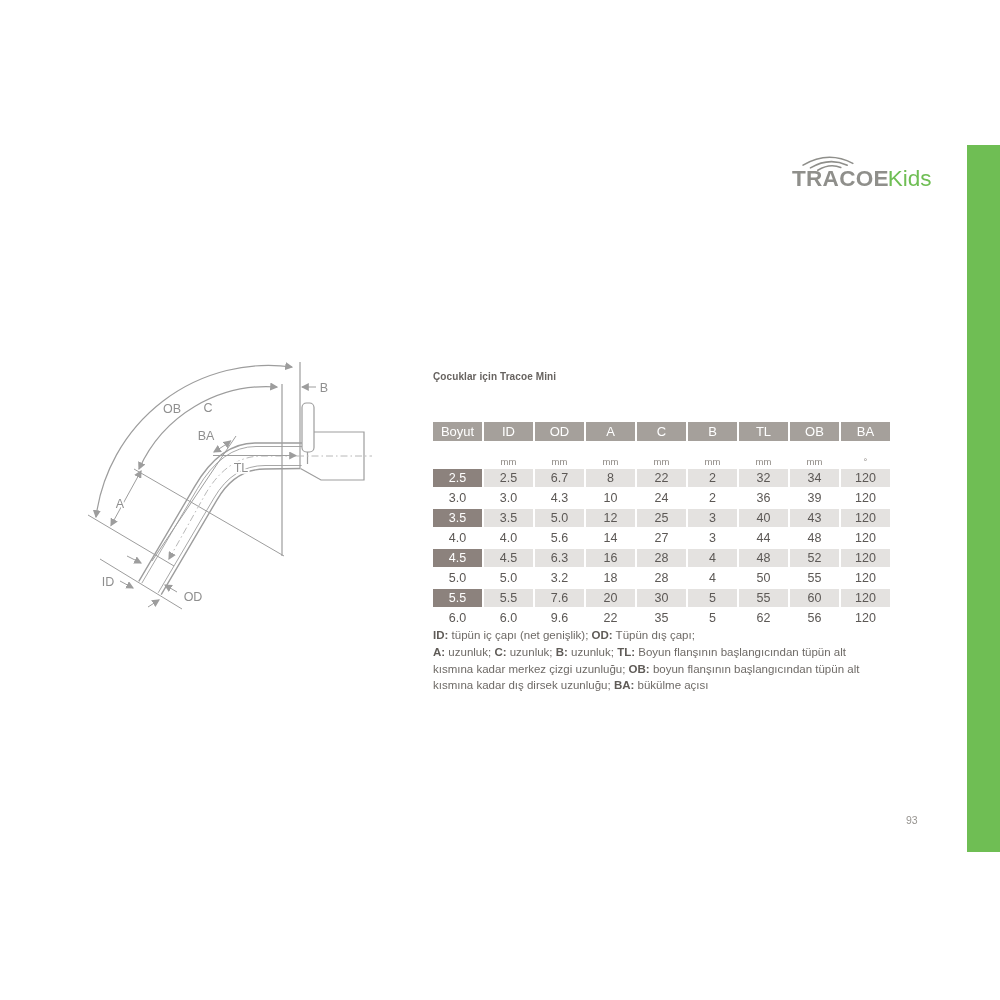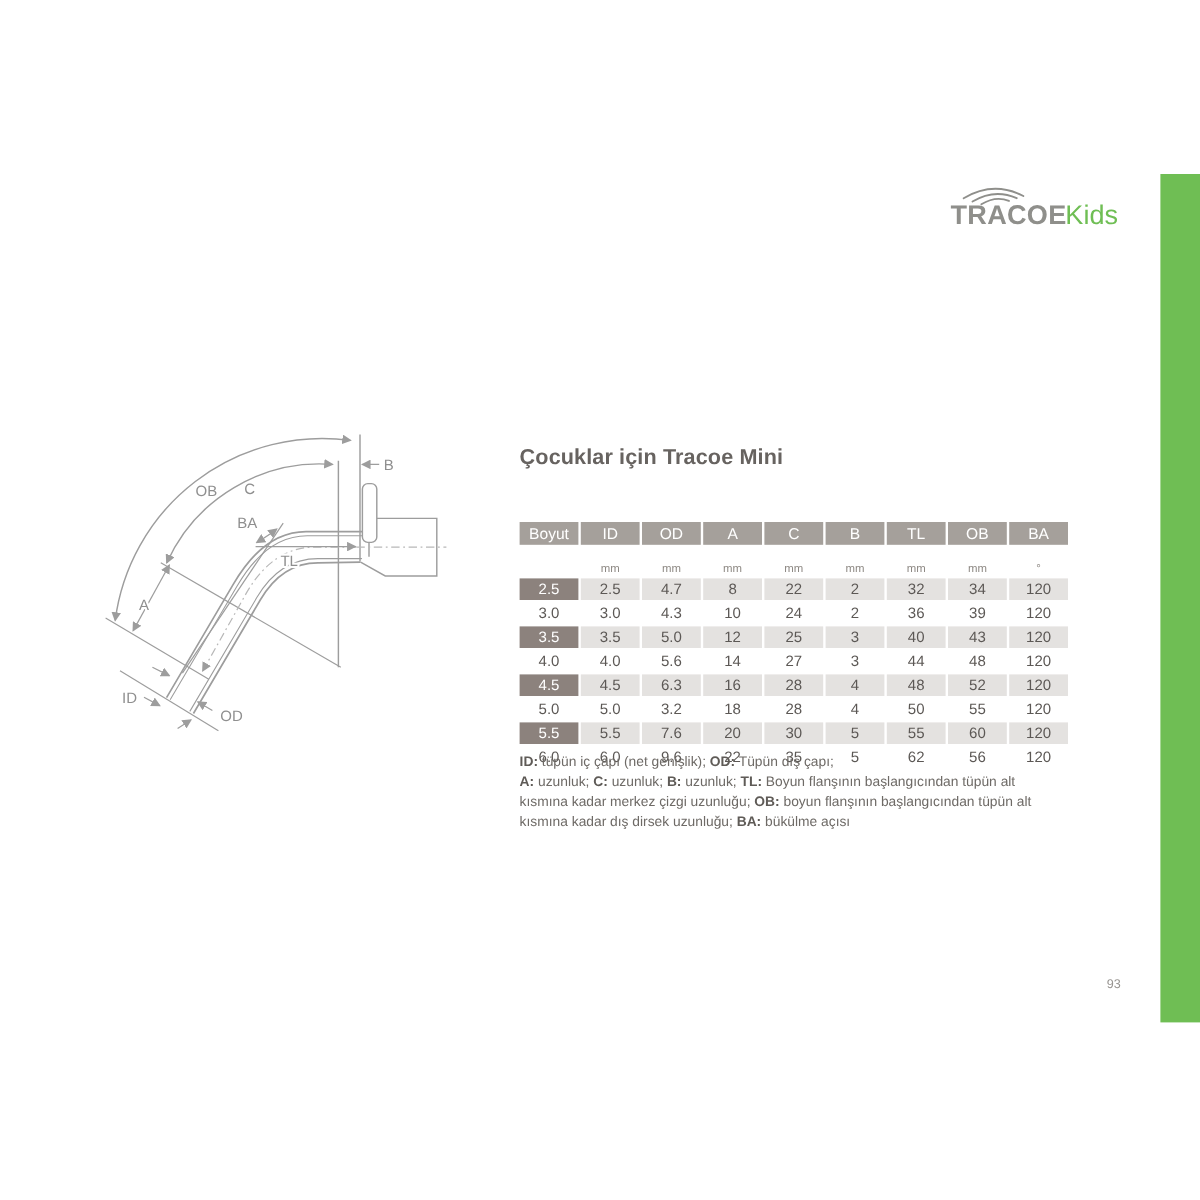--- a/index.html
+++ b/index.html
@@ -5,43 +5,43 @@
   html,body { margin:0; padding:0; }
   body {
     width:1000px; height:1000px; position:relative; background:#ffffff;
     font-family:"Liberation Sans", sans-serif; overflow:hidden;
   }
   .green-bar { position:absolute; left:967px; top:145px; width:33px; height:707px; background:var(--green,#6fbe54); }
   .logo { position:absolute; left:792px; top:152px; width:140px; height:42px; }
   .diagram { position:absolute; left:70px; top:352px; width:330px; height:270px; }
   .section-title {
     position:absolute; left:433px; top:371px; width:420px;
-    font-size:18px; font-weight:bold; color:#676360; letter-spacing:0.1px;
+    font-size:10px; font-weight:bold; color:#676360; letter-spacing:0.1px;
   }
   .size-table {
-    position:absolute; left:433px; top:435px;
+    position:absolute; left:433px; top:422px;
     display:grid; grid-template-columns:repeat(9,49px); gap:2px;
     background:#ffffff;
   }
   .size-table .cell {
     display:flex; align-items:center; justify-content:center;
     font-size:12.5px; color:#5c5855; height:18px;
   }
   .size-table .head {
     background:var(--header-bg,#a5a09b); color:#ffffff; font-size:13px; height:19px;
   }
   .size-table .unit { background:transparent; color:#8d8883; font-size:9.5px; height:12px;margin-top:12px; }
   .size-table .shaded { background:var(--row-shade,#e4e2e0); }
   .size-table .size-dark { background:var(--size-dark,#8c827d); color:#ffffff; }
   .footnote {
     position:absolute; left:433px; top:627px; width:460px;
     font-size:11.5px; line-height:16.8px; color:#6e6a66;
   }
   .footnote b { color:#5f5b57; }
-  .page-number { position:absolute; left:906px; top:814px; width:28px; text-align:right;
+  .page-number { position:absolute; left:906px; top:814px; width:28px; text-align:left;
     font-size:10.5px; color:#979490; }
   svg text { font-family:"Liberation Sans", sans-serif; }
 </style>
 </head>
 <body>
 
 <div class="green-bar"></div>
 
 <svg class="logo" viewBox="0 0 152 45">
   <g fill="none" stroke="#8f8f8b" stroke-width="1.7" stroke-linecap="round">
@@ -136,21 +136,21 @@
     <div class="cell unit">mm</div>
     <div class="cell unit">mm</div>
     <div class="cell unit">mm</div>
     <div class="cell unit">mm</div>
     <div class="cell unit">mm</div>
     <div class="cell unit">mm</div>
     <div class="cell unit">mm</div>
     <div class="cell unit">°</div>
     <div class="cell size-dark">2.5</div>
     <div class="cell shaded">2.5</div>
-    <div class="cell shaded">4.7</div>
+    <div class="cell shaded">6.7</div>
     <div class="cell shaded">8</div>
     <div class="cell shaded">22</div>
     <div class="cell shaded">2</div>
     <div class="cell shaded">32</div>
     <div class="cell shaded">34</div>
     <div class="cell shaded">120</div>
     <div class="cell ">3.0</div>
     <div class="cell ">3.0</div>
     <div class="cell ">4.3</div>
     <div class="cell ">10</div>

